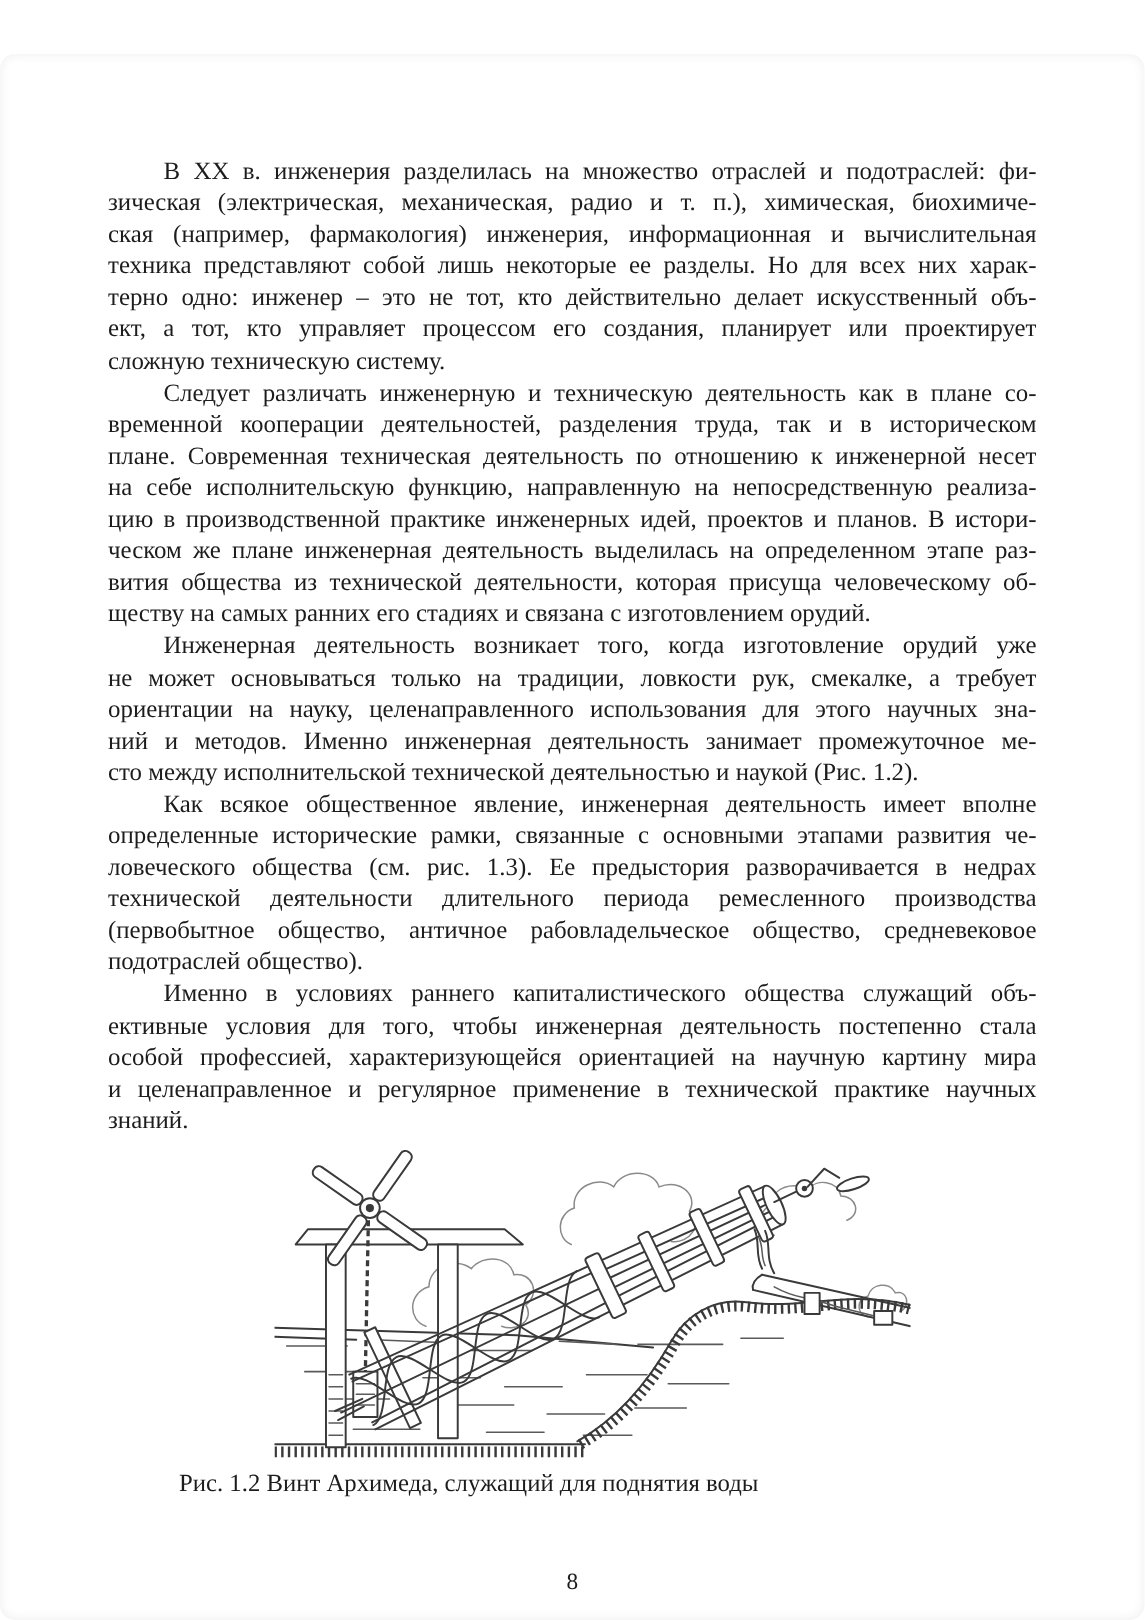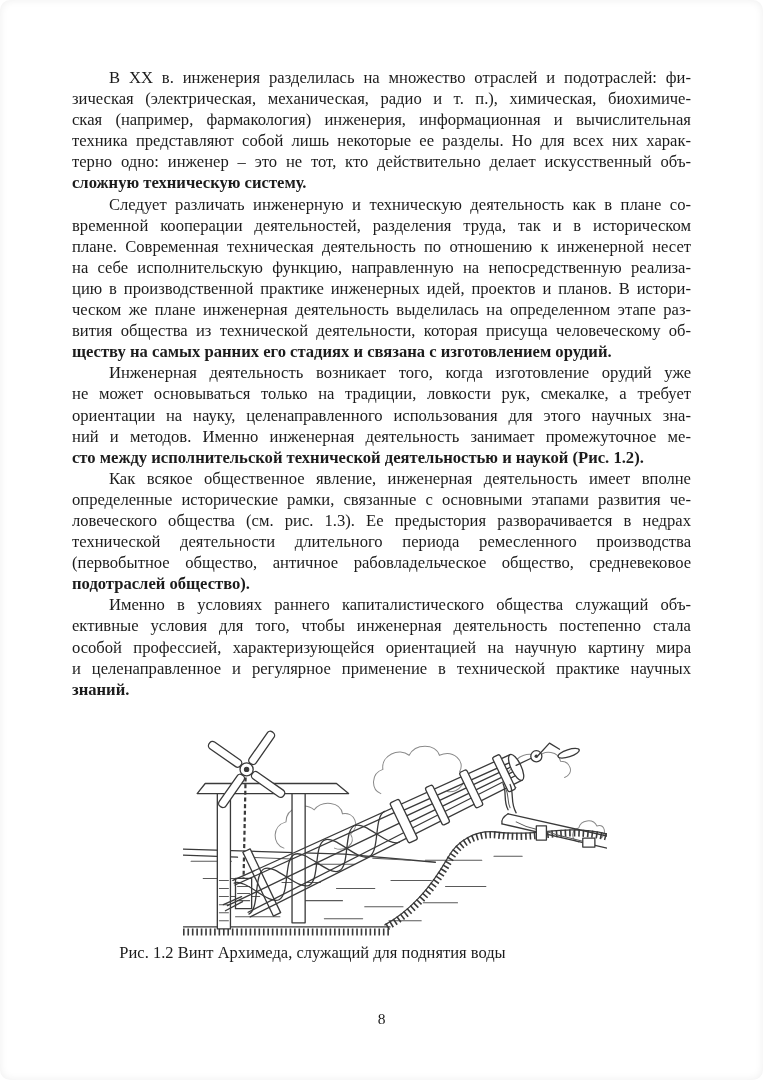--- a/index.html
+++ b/index.html
@@ -2,34 +2,34 @@
 <html lang="ru"><head>
 <meta charset="utf-8">
 <style>
   html,body{margin:0;padding:0;}
   body{
     width:763px;height:1080px;background:#ffffff;position:relative;
     font-family:"Liberation Serif","DejaVu Serif",serif;color:#1c1c1c;
     overflow:hidden;
   }
   .page{position:absolute;inset:0;background:#fff;border-radius:10px;
-        box-shadow:inset 0 0 8px rgba(0,0,0,0.07);}
+        box-shadow:inset 0 0 8px rgba(0,0,0,0.07);margin-top:36px;}
   .text-block{
     position:absolute;left:72px;top:67px;width:619px;
     font-size:16.6px;line-height:21.1px;
   }
   .para{margin:0;}
   .line{
     text-align:justify;
     text-align-last:justify;
     -moz-text-align-last:justify;
     height:21.1px;overflow:hidden;white-space:normal;
   }
   .line.first{text-indent:37px;}
-  .line.last{text-align-last:left;font-weight:bold;-moz-text-align-last:left;}
+  .line.last{text-align-last:left;-moz-text-align-last:left;}
   .figure{position:absolute;left:183px;top:729px;width:424px;height:210px;}
   .figure svg{display:block;width:100%;height:100%;}
   .caption{position:absolute;left:0;top:943px;width:625px;text-align:center;
            font-size:16.5px;}
   .page-number{position:absolute;left:0;top:1010px;width:763px;text-align:center;
            font-size:15.5px;}
   
   .s{stroke:#3a3a3a;fill:none;stroke-width:1.3;stroke-linecap:round;stroke-linejoin:round;}
   .sf{stroke:#3a3a3a;fill:#fff;stroke-width:1.3;stroke-linejoin:round;}
   .thin{stroke:#5a5a5a;stroke-width:1;fill:none;stroke-linecap:round;}
@@ -43,20 +43,21 @@
 
 <div class="page">
 
   <div class="text-block">
       <div class="para">
         <div class="line first">В XX в. инженерия разделилась на множество отраслей и подотраслей: фи-</div>
         <div class="line">зическая (электрическая, механическая, радио и т. п.), химическая, биохимиче-</div>
         <div class="line">ская (например, фармакология) инженерия, информационная и вычислительная</div>
         <div class="line">техника представляют собой лишь некоторые ее разделы. Но для всех них харак-</div>
         <div class="line">терно одно: инженер – это не тот, кто действительно делает искусственный объ-</div>
+        <div class="line">ект, а тот, кто управляет процессом его создания, планирует или проектирует</div>
         <div class="line last">сложную техническую систему.</div>
       </div>
       <div class="para">
         <div class="line first">Следует различать инженерную и техническую деятельность как в плане со-</div>
         <div class="line">временной кооперации деятельностей, разделения труда, так и в историческом</div>
         <div class="line">плане. Современная техническая деятельность по отношению к инженерной несет</div>
         <div class="line">на себе исполнительскую функцию, направленную на непосредственную реализа-</div>
         <div class="line">цию в производственной практике инженерных идей, проектов и планов. В истори-</div>
         <div class="line">ческом же плане инженерная деятельность выделилась на определенном этапе раз-</div>
         <div class="line">вития общества из технической деятельности, которая присуща человеческому об-</div>

